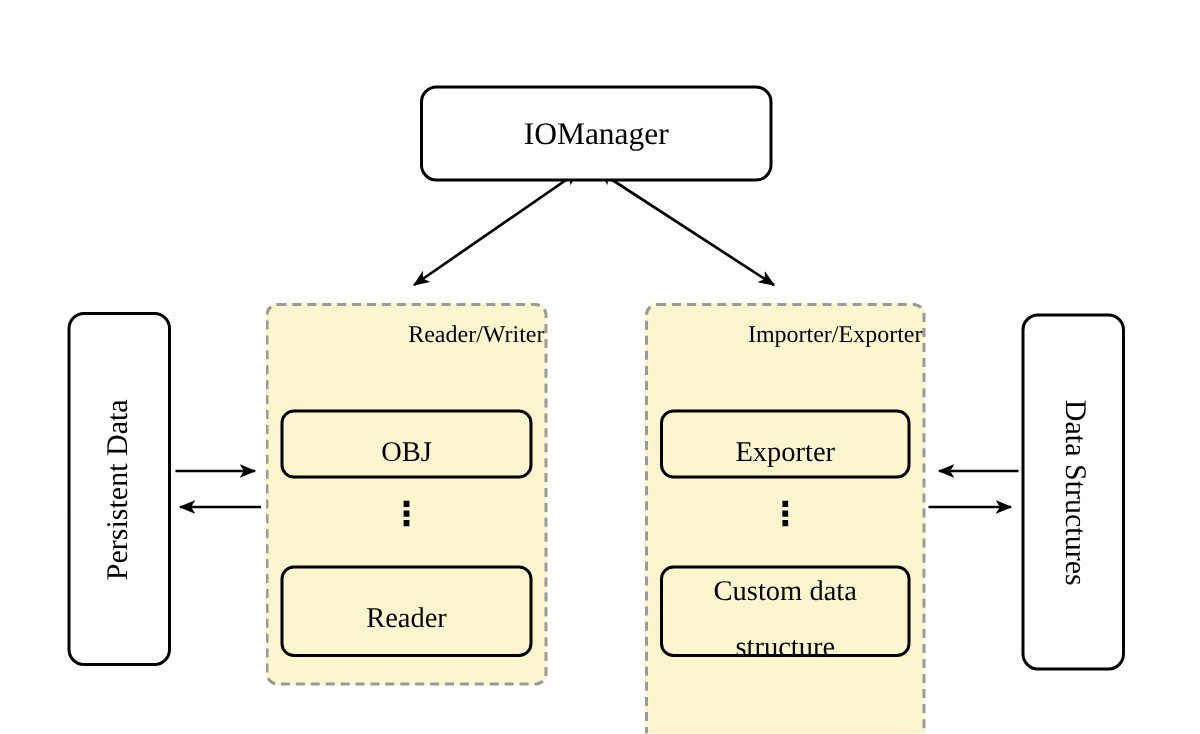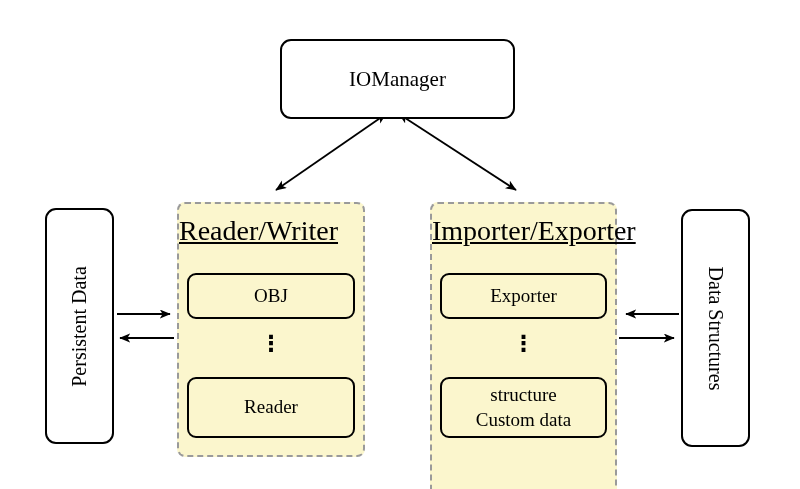--- a/index.html
+++ b/index.html
@@ -5,39 +5,39 @@
   html,body{margin:0;padding:0;background:#fff;}
   .canvas{
     position:relative;width:800px;height:489px;background:#ffffff;
     font-family:"Liberation Serif","DejaVu Serif",serif;color:#000;overflow:hidden;
   }
   .arrows{position:absolute;left:0;top:0;width:800px;height:489px;pointer-events:none;}
   .node{
     position:absolute;border:2px solid #000;border-radius:11px;background:#fff;
     display:flex;align-items:center;justify-content:center;font-size:21px;box-sizing:border-box;
   }
-  .node-iomanager{left:280px;top:39px;width:235px;height:80px;}
+  .node-iomanager{left:280px;top:57px;width:235px;height:64px;}
   .node-persistent{left:45px;top:208px;width:69px;height:236px;}
   .node-datastructures{left:681px;top:209px;width:69px;height:238px;}
   .vert-ccw .vlabel{transform:rotate(-90deg);white-space:nowrap;font-size:20px;}
   .vert-cw .vlabel{transform:rotate(90deg);white-space:nowrap;font-size:20px;}
   .container{
     position:absolute;background:#FBF6CD;border:2px dashed #9a9a9a;border-radius:8px;box-sizing:border-box;
   }
   .container-rw{left:177px;top:202px;width:188px;height:255px;}
   .container-ie{left:430px;top:202px;width:187px;height:320px;}
   .container-title{
-    position:absolute;top:11px;left:0;right:0;text-align:left;font-size:28px;white-space:nowrap;text-decoration:underline;
+    position:absolute;top:11px;left:0;right:0;text-align:right;font-size:16px;white-space:nowrap;
   }
   .inner-box{
     position:absolute;left:8px;right:8px;border:2.5px solid #000;border-radius:9px;
     background:#FBF6CD;display:flex;flex-direction:column;align-items:center;justify-content:center;
     font-size:19px;line-height:1.3;text-align:center;box-sizing:border-box;
   }
-  .inner-box span{display:block;}
+  .inner-box span{display:block;margin-top:12px;}
   .box-top{top:69px;height:46px;}
   .box-bottom{top:173px;height:61px;}
   .dots{
     position:absolute;left:0;right:0;top:129px;text-align:center;
     font-size:22px;font-weight:bold;line-height:1;
     font-family:"DejaVu Sans","DejaVu Serif",sans-serif;
   }
 </style>
 </head>
 <body>
@@ -84,18 +84,18 @@
     </div>
   </div>
 
   <div class="container container-ie">
     <div class="container-title">Importer/Exporter</div>
     <div class="inner-box box-top">
       <span>Exporter</span>
     </div>
     <div class="dots">⋮</div>
     <div class="inner-box box-bottom">
+      <span>Custom data</span>
       <span>structure</span>
-      <span>Custom data</span>
     </div>
   </div>
 
 </div>
 
 </body></html>

